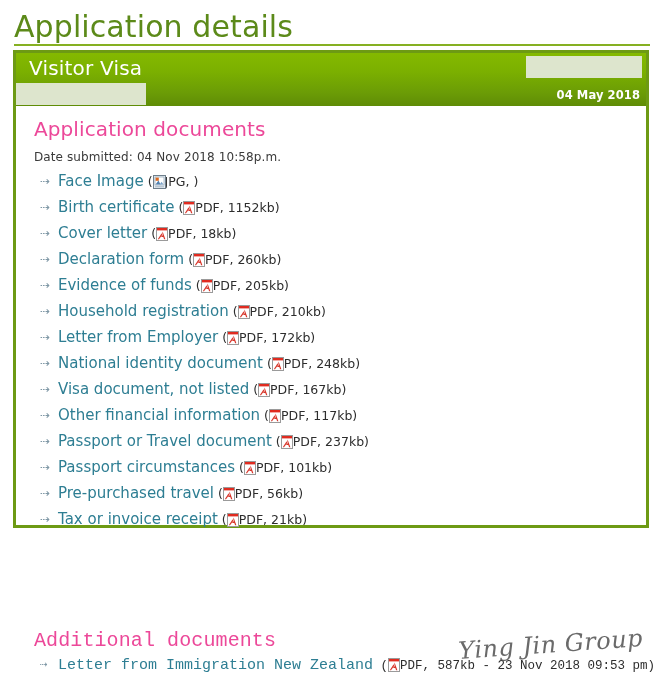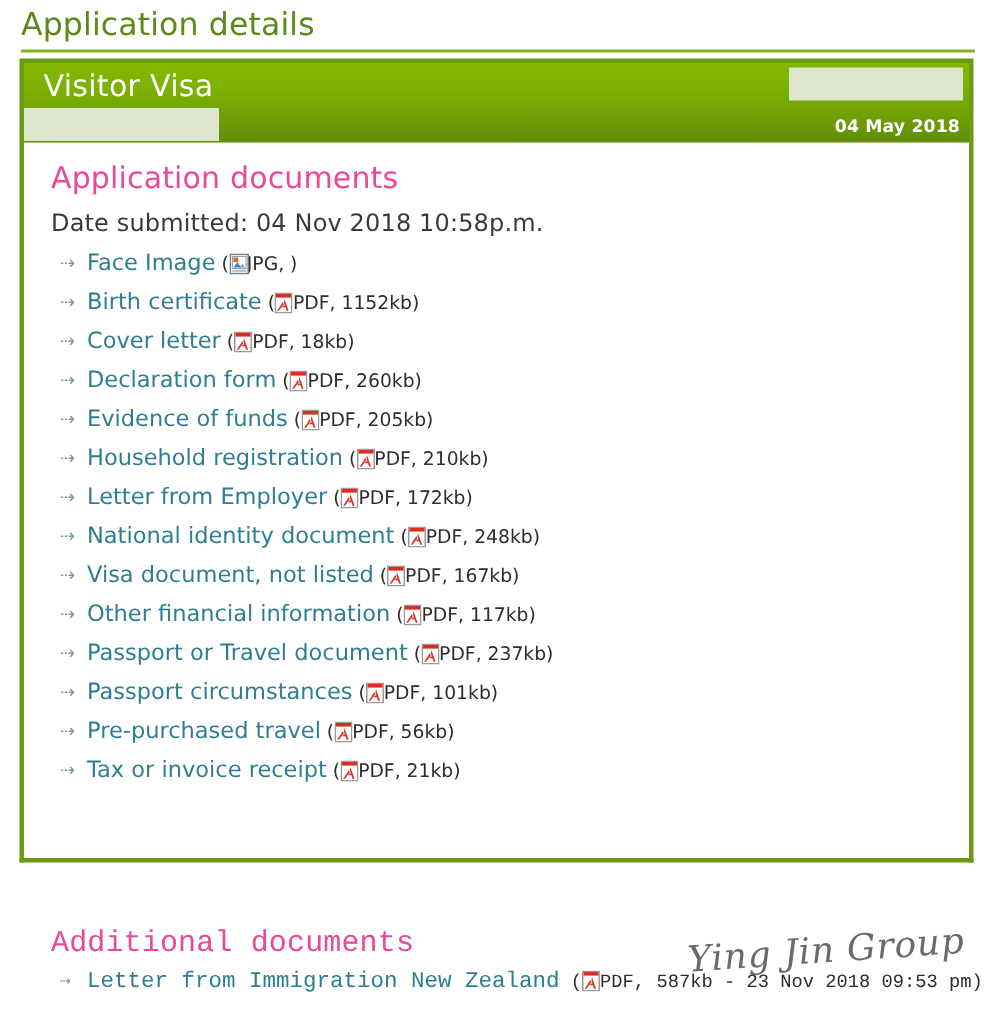--- a/index.html
+++ b/index.html
@@ -6,41 +6,41 @@
   html, body {
     margin: 0; padding: 0;
     width: 662px; height: 684px;
     background: #ffffff;
     font-family: "DejaVu Sans", "Liberation Sans", sans-serif;
     overflow: hidden;
   }
 
   
   .page-title {
-    font-size: 21px;
+    font-size: 30px;
     color: #5c8a19;
     font-weight: 400;
     letter-spacing: .1px;
-    padding: 1px 0 2px 14px;
+    padding: 12px 0 2px 14px;
     line-height: 30px;
   }
   .title-rule {
     height: 2px;
     background: #86b022;
     margin: 0 12px 0 14px;
   }
 
   
   .panel {
     position: relative;
     margin: 4px 13px 0 13px;
     border: 3px solid #6d9a14;
     border-top: none;
     background: #ffffff;
-    height: 536px;
+    height: 478px;
   }
 
   
   .panel-head {
     position: relative;
     height: 56px;
     background: linear-gradient(to bottom, #84b900 0%, #7bb000 35%, #6b9c06 75%, #5f8c06 100%);
     border-top: 3px solid #6d9a14;
     overflow: hidden;
   }
@@ -77,21 +77,21 @@
 
   h2.section {
     font-size: 20px;
     font-weight: 400;
     color: #ec4899;
     margin: 11px 0 0 4px;
     letter-spacing: .1px;
   }
 
   .date-submitted {
-    font-size: 16px;
+    font-size: 12px;
     color: #3a3a3a;
     margin: 9px 0 0 4px;
     letter-spacing: .1px;
   }
 
   
   .main-doc {
     margin: 14px 0 0 4px;
     font-size: 15px;
     color: #2d2d2d;

